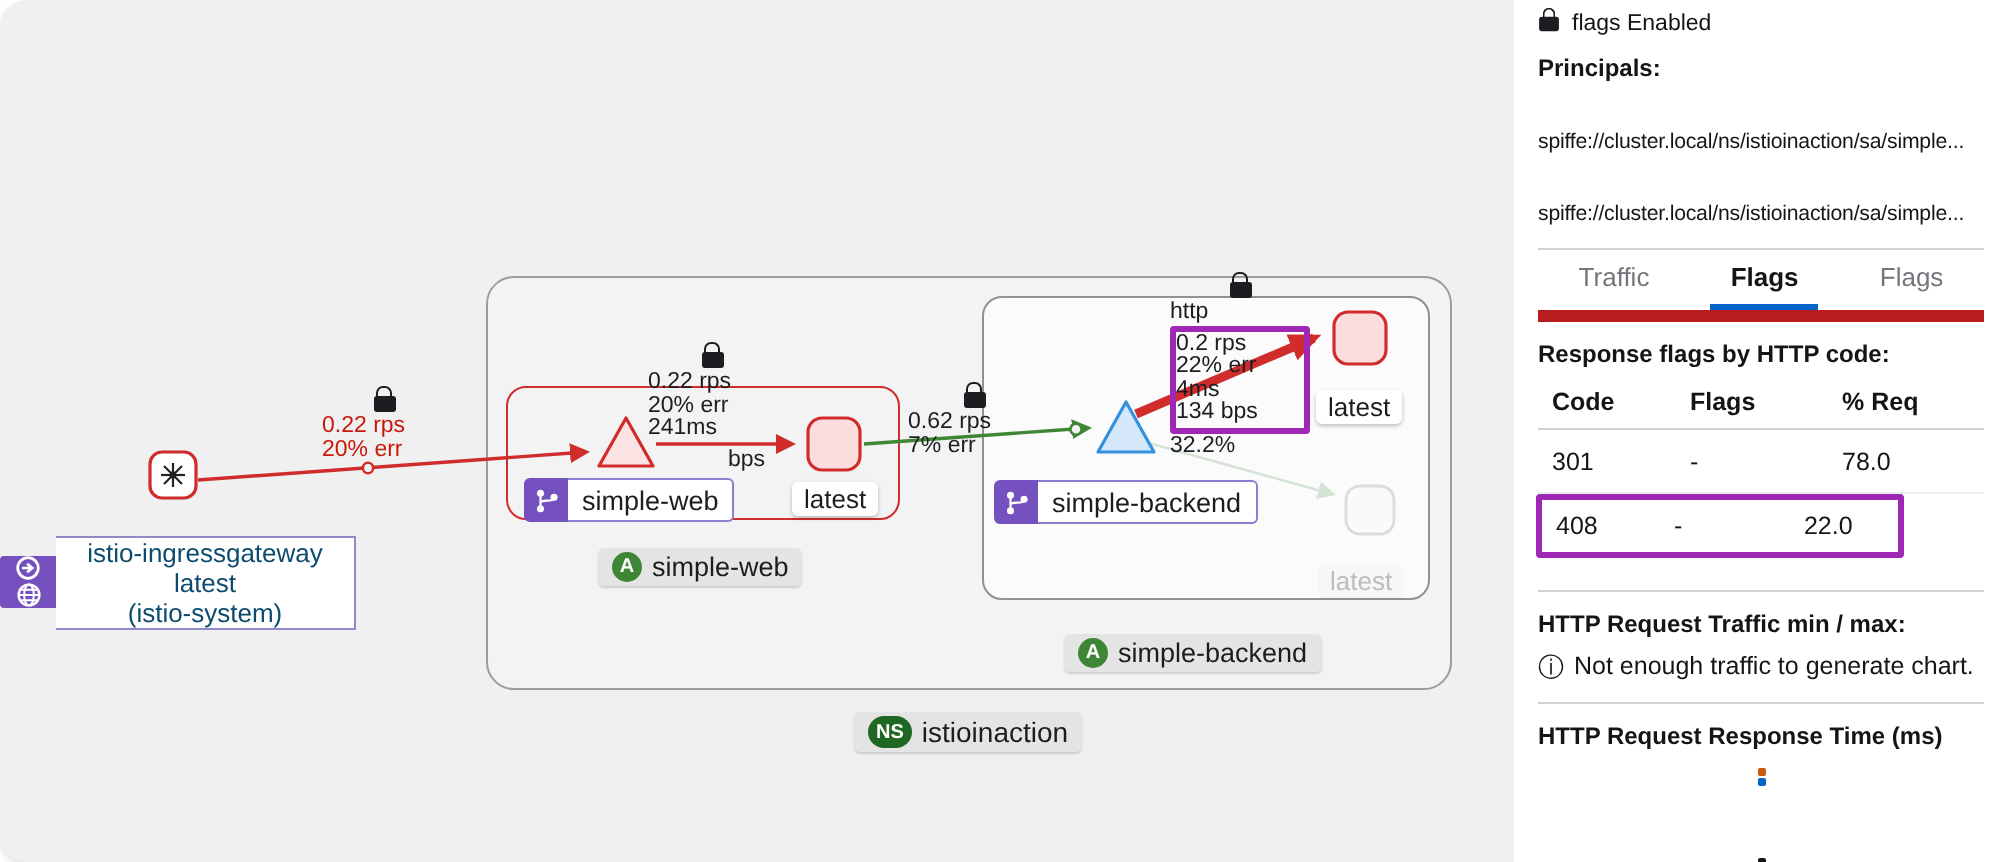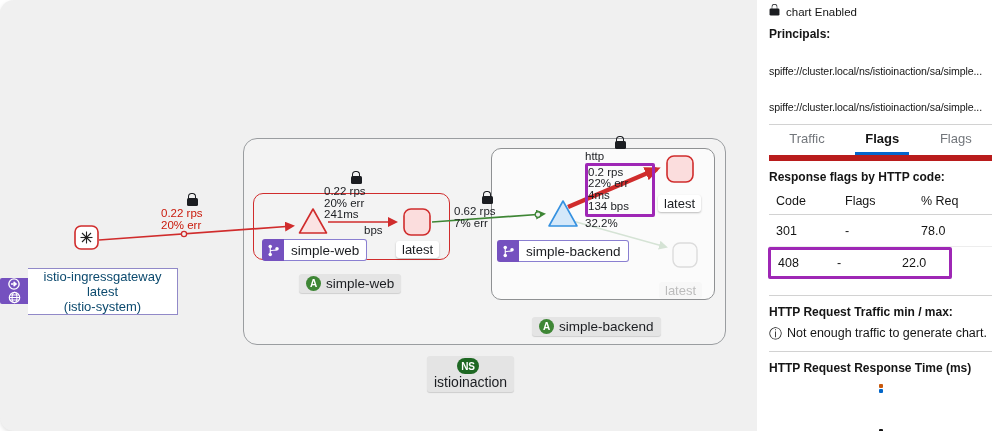--- a/index.html
+++ b/index.html
@@ -49,21 +49,21 @@
   .mtls-row{display:flex;align-items:center;gap:6px;font-size:11.5px;margin-top:2px;}
   .mtls-row .lock{transform:scale(.9);}
   .sec-title{font-weight:bold;font-size:12px;margin-top:9px;}
   .spiffe{font-size:10.6px;margin-top:24px;white-space:nowrap;overflow:hidden;letter-spacing:-0.1px;}
   .hr{border-top:1px solid #d2d2d2;margin-top:11px;}
   .tabs{display:flex;justify-content:space-around;border-bottom:6px solid #b91c1c;height:30px;}
   .tab{display:flex;align-items:center;padding:0 10px;font-size:13px;color:#72767b;cursor:pointer;box-sizing:border-box;border-bottom:3px solid transparent;}
   .tab.active{color:#151515;font-weight:bold;border-bottom:3px solid #0466cc;}
   .tbl{margin-top:4px;font-size:12.5px;}
   .trow{display:flex;align-items:center;height:31px;}
-  .trow.head{font-weight:normal;height:26px;border-bottom:1px solid #d2d2d2;}
+  .trow.head{font-weight:bold;height:26px;border-bottom:1px solid #d2d2d2;}
   .trow.r1{border-bottom:1px solid #ededed;}
   .c1{width:76px;padding-left:7px;box-sizing:border-box;}
   .c2{width:76px;}
   .c3{width:55px;}
   .hl-row{box-sizing:border-box;border:3px solid #9e27b5;border-radius:2px;width:184px;margin-left:-1px;}
   .hl-row .trow{height:26px;}
   .info-row{display:flex;align-items:center;gap:5px;font-size:12.5px;margin-top:7px;}
   .info-ic{font-size:13px;line-height:13px;}
   .chart{position:relative;height:68px;}
   .dot{position:absolute;width:4px;height:4px;border-radius:1px;}
@@ -201,30 +201,30 @@
       </span>
       <span class="ver-text">simple-backend</span>
     </div>
     <div class="lbl pill-white" style="left:658px;top:184px;">latest</div>
     <div class="lbl pill-white faded-lbl" style="left:659px;top:271px;">latest</div>
     <div class="lbl pill-gray" style="left:532px;top:306px;">
       <span class="a-badge">A</span>
       <span>simple-backend</span>
     </div>
 
-    <div class="lbl pill-gray" style="left:427px;top:345px;font-size:14px;flex-direction:column;">
+    <div class="lbl pill-gray" style="left:427px;top:345px;font-size:14px;">
       <span class="ns-badge">NS</span>
       <span>istioinaction</span>
     </div>
   </div>
 
   <aside class="panel">
     <div class="mtls-row">
       <span class="lock"></span>
-      <span>chart Enabled</span>
+      <span>flags Enabled</span>
     </div>
     <div class="sec-title">Principals:</div>
     <div class="spiffe">spiffe://cluster.local/ns/istioinaction/sa/simple...</div>
     <div class="spiffe">spiffe://cluster.local/ns/istioinaction/sa/simple...</div>
     <div class="hr"></div>
 
     <div class="tabs">
       <div class="tab">Traffic</div>
       <div class="tab active">Flags</div>
       <div class="tab">Flags</div>

